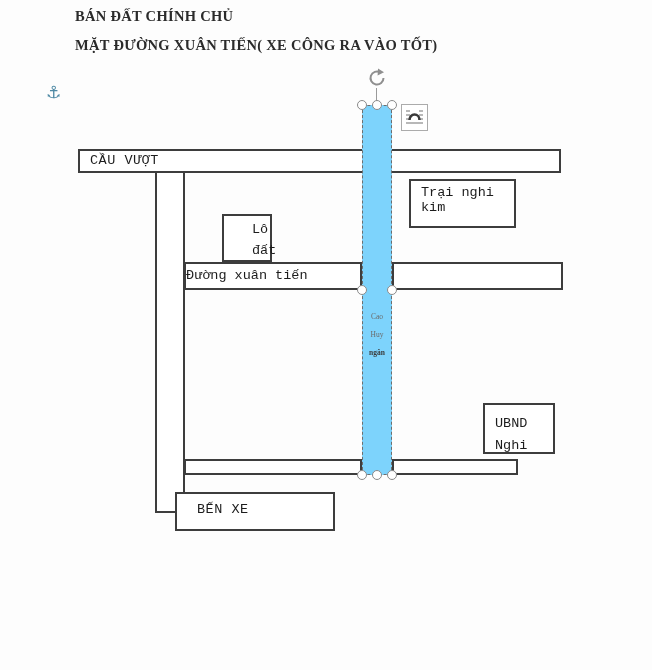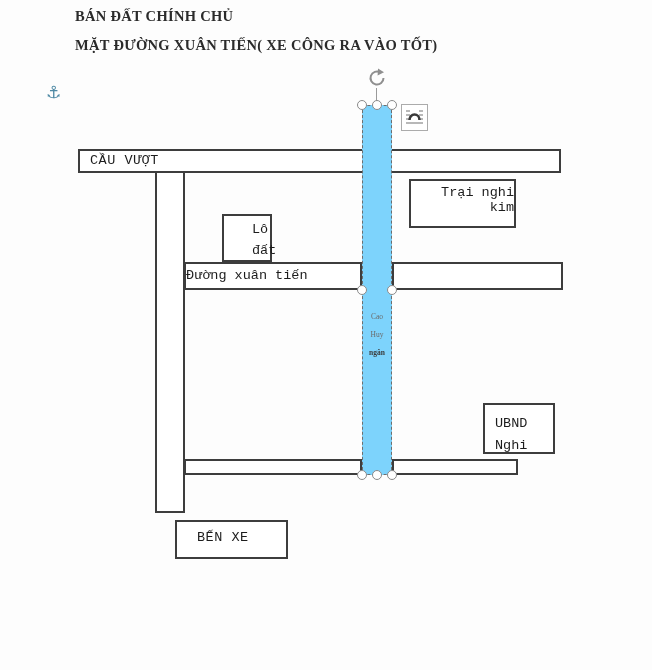--- a/index.html
+++ b/index.html
@@ -27,34 +27,34 @@
   .logo .domain{position:absolute;right:8px;top:55px;font-family:"Liberation Sans","DejaVu Sans",sans-serif;
     font-weight:bold;font-style:italic;font-size:11.5px;letter-spacing:.5px;color:#b2dda2;}
   
   .dbox{position:absolute;border:2px solid var(--line);background:#ffffff;
     font-size:13.5px;color:var(--ink);box-sizing:border-box;}
   .dbox .lbl{display:block;font-family:Liberation Mono, monospace;}
   
   .cau-vuot   {left:78px; top:149px;width:483px;height:24px;z-index:1;}
   .cau-vuot .lbl{padding:2px 0 0 10px;letter-spacing:.5px;}
   .left-bar   {left:155px;top:171px;width:30px;height:342px;z-index:1;}
-  .trai       {left:409px;top:179px;width:107px;height:49px;z-index:2;text-align:right;}
+  .trai       {left:409px;top:179px;width:107px;height:49px;z-index:2;}
   .trai .lbl  {padding:4px 0 0 10px;}
   .lo-dat     {left:222px;top:214px;width:50px;height:48px;z-index:2;}
   .lo-dat .lbl{padding-left:8px;line-height:21px;margin-left:20px;}
   .lo-dat .lbl:first-child{padding-top:3px;}
   .road-left  {left:184px;top:262px;width:178px;height:28px;z-index:1;}
   .road-left .lbl{padding:4px 0 0 0;}
   .road-right {left:392px;top:262px;width:171px;height:28px;z-index:1;}
   .ubnd       {left:483px;top:403px;width:72px;height:51px;z-index:2;}
   .ubnd .lbl  {padding-left:10px;line-height:22px;}
   .ubnd .lbl:first-child{padding-top:8px;}
   .broad-left {left:184px;top:459px;width:178px;height:16px;z-index:1;}
   .broad-right{left:392px;top:459px;width:126px;height:16px;z-index:1;}
-  .ben-xe     {left:175px;top:520px;width:113px;height:39px;z-index:2;}
+  .ben-xe     {left:175px;top:492px;width:160px;height:39px;z-index:2;}
   .ben-xe .lbl{padding:8px 0 0 20px;letter-spacing:.5px;}
   
   .vshape{position:absolute;left:362px;top:105px;width:30px;height:370px;background:#7dd3fc;
     border:1px dashed var(--sel);box-sizing:border-box;z-index:5;}
   .owner{position:absolute;left:0;top:202px;width:100%;text-align:center;
     font-size:7.5px;line-height:18px;color:#6b6b6b;}
   .owner .w3{color:#3a3a3a;font-weight:bold;}
   
   .handle{position:absolute;width:10px;height:10px;border:1.5px solid #8a8a8a;border-radius:50%;
     background:#ffffff;box-sizing:border-box;z-index:6;}

